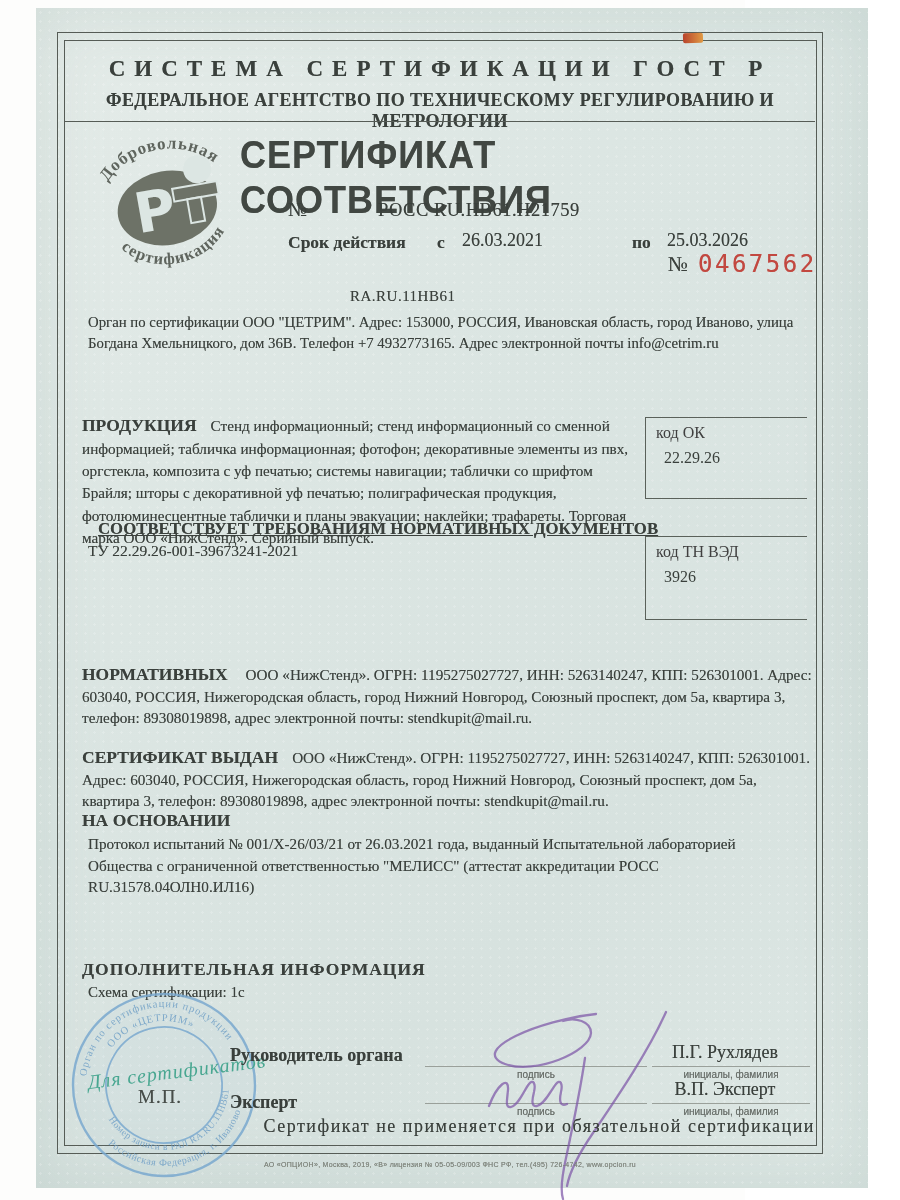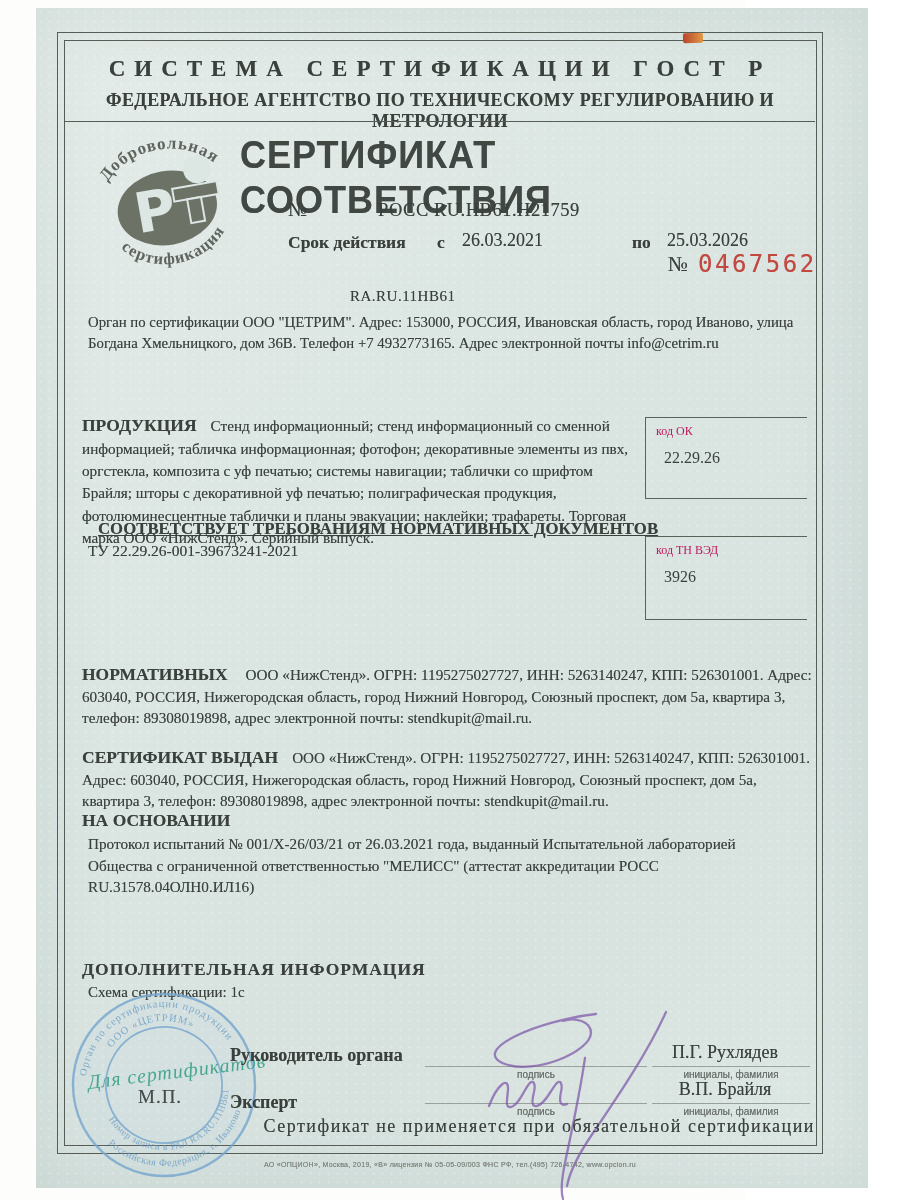--- a/index.html
+++ b/index.html
@@ -49,21 +49,21 @@
 
   .product-p{left:82px;top:399px;width:564px;font-size:15.2px;line-height:22.4px;}
   .product-p .sec-label{margin-right:14px;}
 
   .conf-label{left:98px;top:519px;font-size:16.8px;text-decoration:underline;}
   .conf-text{left:88px;top:542px;font-size:15.5px;}
 
   .code-box{position:absolute;border:1.2px solid #5a615a;border-right:none;background:rgba(255,255,255,.04);}
   .box-ok{left:645px;top:417px;width:161px;height:80px;}
   .box-tn{left:645px;top:536px;width:161px;height:82px;}
-  .code-box .cb-label{position:absolute;left:10px;top:6px;font-size:12px;color:#be185d;}
+  .code-box .cb-label{position:absolute;left:10px;top:6px;font-size:16px;color:#404040;}
   .code-box .cb-value{position:absolute;left:18px;top:31px;font-size:16px;color:#3a403c;}
 
   .man-p{left:82px;top:649px;width:732px;font-size:15.2px;line-height:21.5px;}
   .man-p .sec-label{margin-right:18px;}
   .iss-p{left:82px;top:732px;width:732px;font-size:15.2px;line-height:21.5px;}
   .iss-p .sec-label{margin-right:14px;}
 
   .basis-label{left:82px;top:810px;}
   .basis-text{left:88px;top:833px;width:716px;font-size:15.2px;line-height:21.5px;}
 
@@ -204,21 +204,21 @@
   <div class="t role2">Эксперт</div>
   <div class="sig-line l1a"></div>
   <div class="sig-line l1b"></div>
   <div class="sig-line l2a"></div>
   <div class="sig-line l2b"></div>
   <div class="t cap c1a">подпись</div>
   <div class="t cap c1b">инициалы, фамилия</div>
   <div class="t cap c2a">подпись</div>
   <div class="t cap c2b">инициалы, фамилия</div>
   <div class="t name1">П.Г. Рухлядев</div>
-  <div class="t name2">В.П. Брайля</div>
+  <div class="t name2">В.П. Эксперт</div>
 
   <svg class="sig-overlay" viewBox="0 0 900 1200">
     <g fill="none" stroke="#7e57a8" stroke-width="2.3" stroke-linecap="round" opacity="0.72">
       <path d="M 596 1014 C 540 1020 468 1050 505 1064 C 535 1075 590 1052 591 1033 C 591 1021 575 1017 563 1021"></path>
       <path d="M 666 1012 C 648 1052 618 1096 593 1133 C 580 1152 570 1170 567 1186"></path>
       <path d="M 489 1106 C 497 1085 509 1075 508 1090 C 507 1101 505 1108 511 1107 C 519 1105 524 1090 529 1084 C 533 1079 536 1083 534 1092 C 532 1100 531 1107 537 1106 C 545 1104 551 1090 556 1084 C 560 1079 563 1083 561 1092 C 559 1101 560 1107 567 1104"></path>
       <path d="M 585 1058 C 580 1092 572 1130 566 1158 C 562 1176 560 1190 563 1199"></path>
     </g>
   </svg>
 

